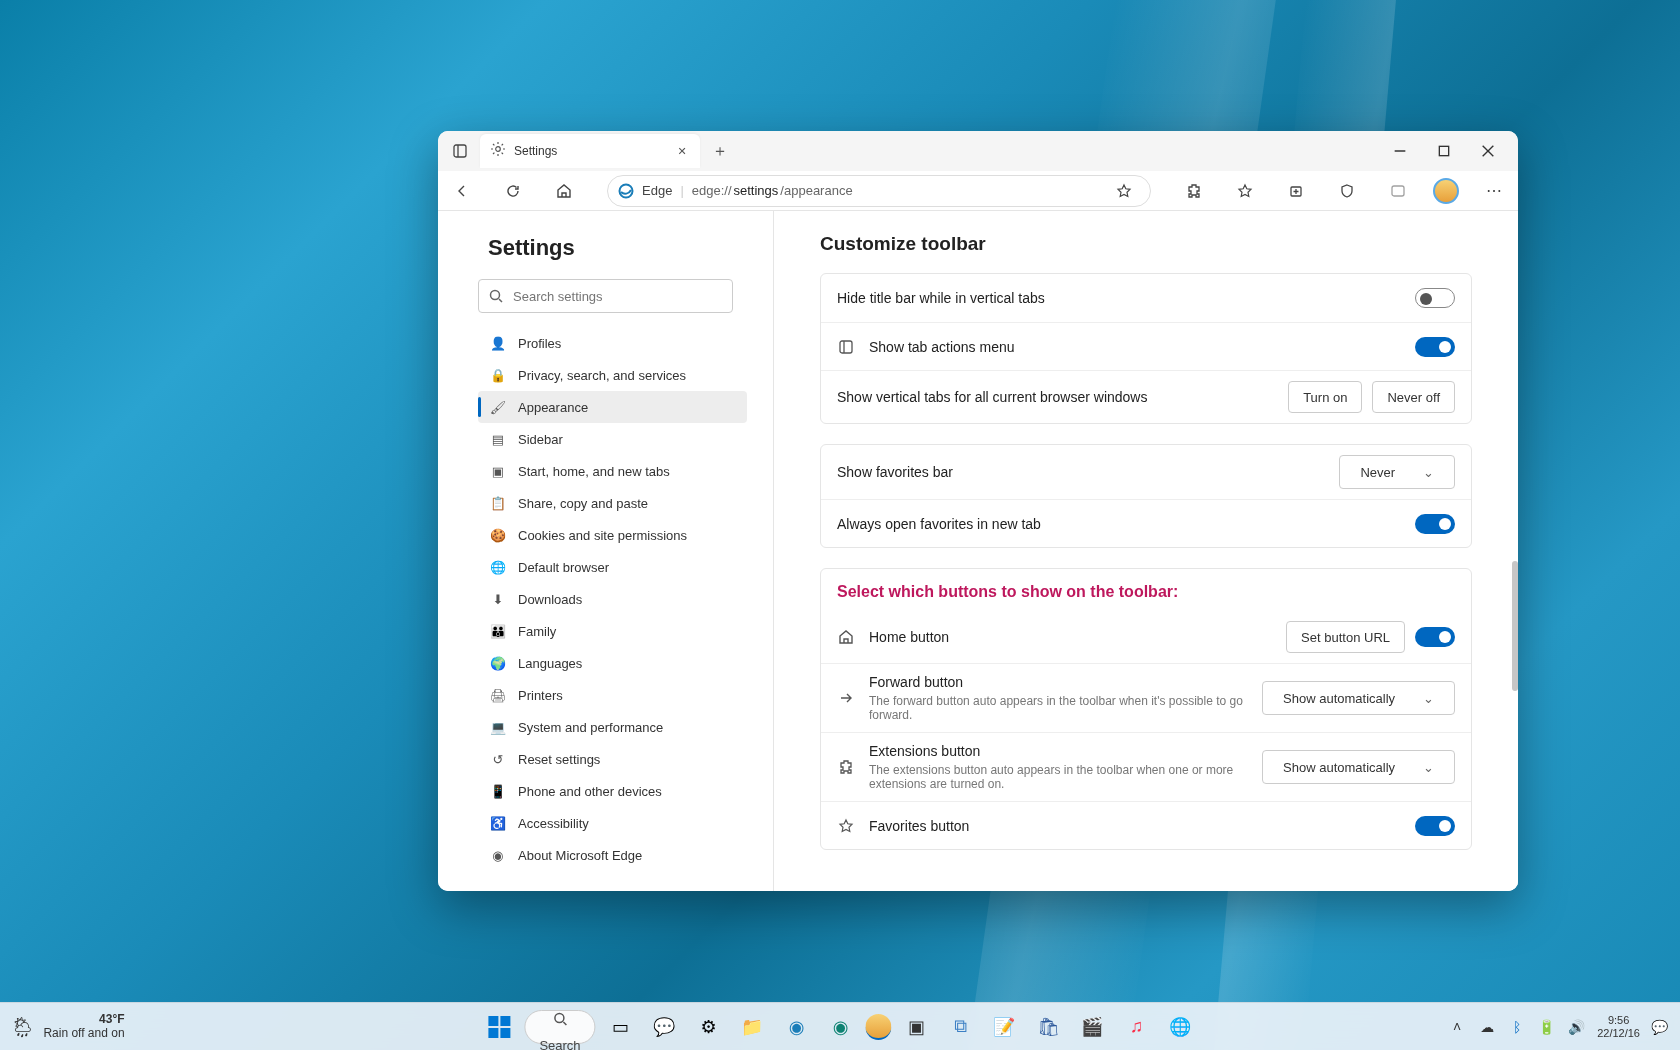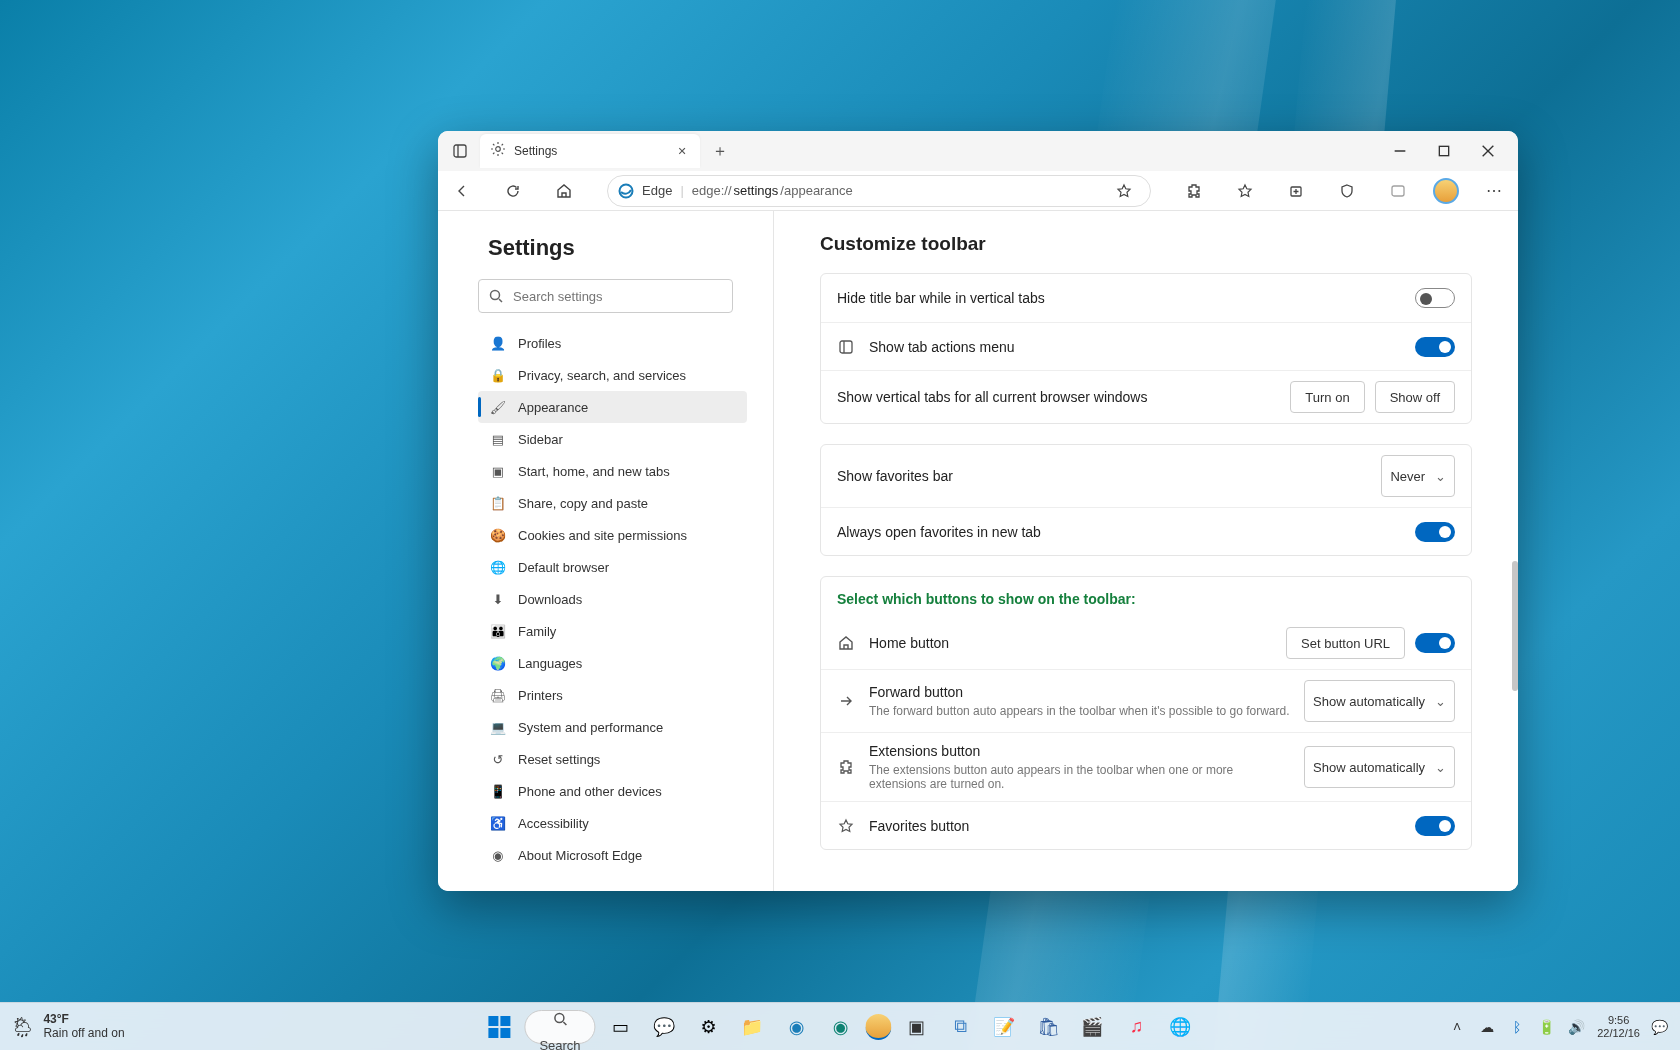--- a/index.html
+++ b/index.html
@@ -56,37 +56,37 @@
 .main h2 { font-size:19px; font-weight:600; margin-bottom:18px; color:#222;}
 .card { border:1px solid #e5e5e5; border-radius:6px; margin-bottom:20px; }
 .row { display:flex; align-items:center; min-height:48px; padding:10px 16px; gap:14px;}
 .row + .row { border-top:1px solid #eee;}
 .row .row-icon { width:18px; color:#555; display:flex; justify-content:center;}
 .row-label { font-size:14px; color:#222; flex:1;}
 .row-desc { font-size:12px; color:#777; margin-top:4px; flex-basis:100%;}
 .row-col { display:flex; flex-direction:column; flex:1;}
 .row-actions { display:flex; gap:10px; align-items:center;}
 .btn-outline { border:1px solid #ccc; background:#fff; border-radius:4px; height:32px; padding:0 14px; font-size:13px; cursor:pointer; color:#333;}
-.dropdown { border:1px solid #ccc; background:#fff; border-radius:4px; height:42px; padding:0 8px; font-size:13px; display:flex; align-items:center; gap:10px; cursor:pointer; color:#333;}
+.dropdown { border:1px solid #ccc; background:#fff; border-radius:4px; height:34px; padding:0 20px; font-size:13px; display:flex; align-items:center; gap:28px; cursor:pointer; color:#333;}
 .dropdown .chev { color:#666;}
 .toggle { width:40px; height:20px; border-radius:10px; position:relative; cursor:pointer;}
 .toggle.on { background:#0067c0;}
 .toggle.off { background:#fff; border:1px solid #888;}
 .toggle .knob { width:12px; height:12px; border-radius:50%; position:absolute; top:4px;}
 .toggle.on .knob { background:#fff; right:4px;}
 .toggle.off .knob { background:#555; left:4px;}
-.section-subhead { font-size:14px; font-weight:600; padding:14px 16px 10px; color:#15803d;}
+.section-subhead { font-size:16px; font-weight:600; padding:14px 16px 10px; color:#be185d;}
 .scroll-indicator { position:absolute; right:0; top:430px; width:6px; height:130px; background:#c6c6c6; border-radius:3px;}
 
 
 .taskbar { position:absolute; left:0; right:0; bottom:0; height:48px; background:rgba(235,242,248,0.92); backdrop-filter: blur(10px); display:flex; align-items:center; padding:0 10px; border-top:1px solid rgba(0,0,0,0.08);}
 .weather-widget { display:flex; align-items:center; gap:8px; color:#333; font-size:12px;}
 .weather-widget .w-icon { font-size:20px;}
 .weather-text { line-height:1.1;}
-.weather-text .temp { font-weight:600;}
+.weather-text .temp { font-weight:600;text-align:right;}
 .task-center { position:absolute; left:50%; transform:translateX(-50%); display:flex; align-items:center; gap:6px;}
 .task-icon { width:38px; height:38px; display:flex; align-items:center; justify-content:center; border-radius:4px; cursor:pointer; font-size:18px;}
 .task-search { display:flex; align-items:center; gap:8px; height:34px; border:1px solid #ccc; background:#fafbfc; border-radius:17px; padding:0 14px; cursor:pointer;flex-direction:column;}
 .task-search span { font-size:13px; color:#444;}
 .start-btn { width:38px; height:38px; display:flex; align-items:center; justify-content:center; cursor:pointer;}
 .win-logo { width:22px; height:22px; display:grid; grid-template:1fr 1fr/1fr 1fr; gap:2px;}
 .win-logo div { background:#0078d4;}
 .systray { margin-left:auto; display:flex; align-items:center; gap:10px; color:#333; font-size:12px;}
 .tray-icon { cursor:pointer; font-size:14px; width:20px; text-align:center;}
 .clock { text-align:center; line-height:1.15; font-size:11px;}
@@ -304,21 +304,21 @@
             </span>
           <span class="row-label">Show tab actions menu</span>
           <div class="toggle on">
               <div class="knob"></div>
             </div>
         </div>
         <div class="row">
           <span class="row-label" style="margin-left:0;">Show vertical tabs for all current browser windows</span>
           <div class="row-actions">
             <button class="btn-outline">Turn on</button>
-            <button class="btn-outline">Show off</button>
+            <button class="btn-outline">Never off</button>
           </div>
         </div>
       </div>
 
       <div class="card">
         <div class="row">
           <span class="row-label" style="margin-left:0;">Show favorites bar</span>
           <div class="dropdown">
             <span>Never</span>
             <span class="chev">⌄</span>

